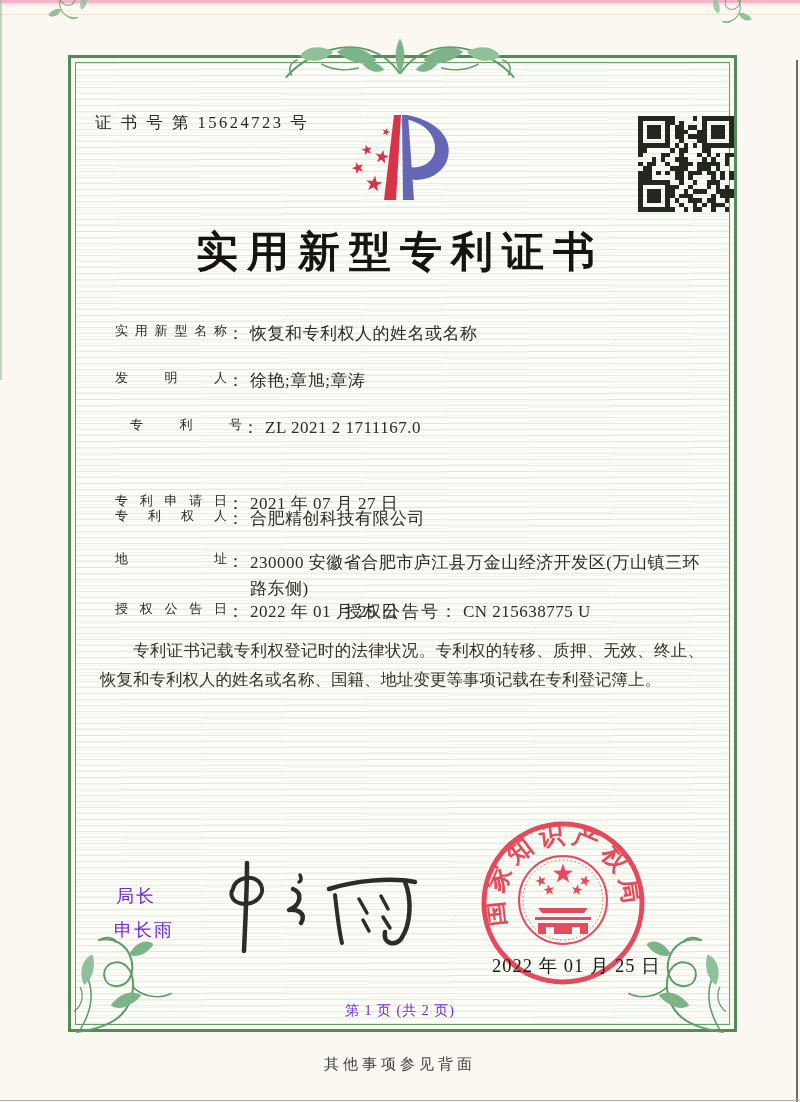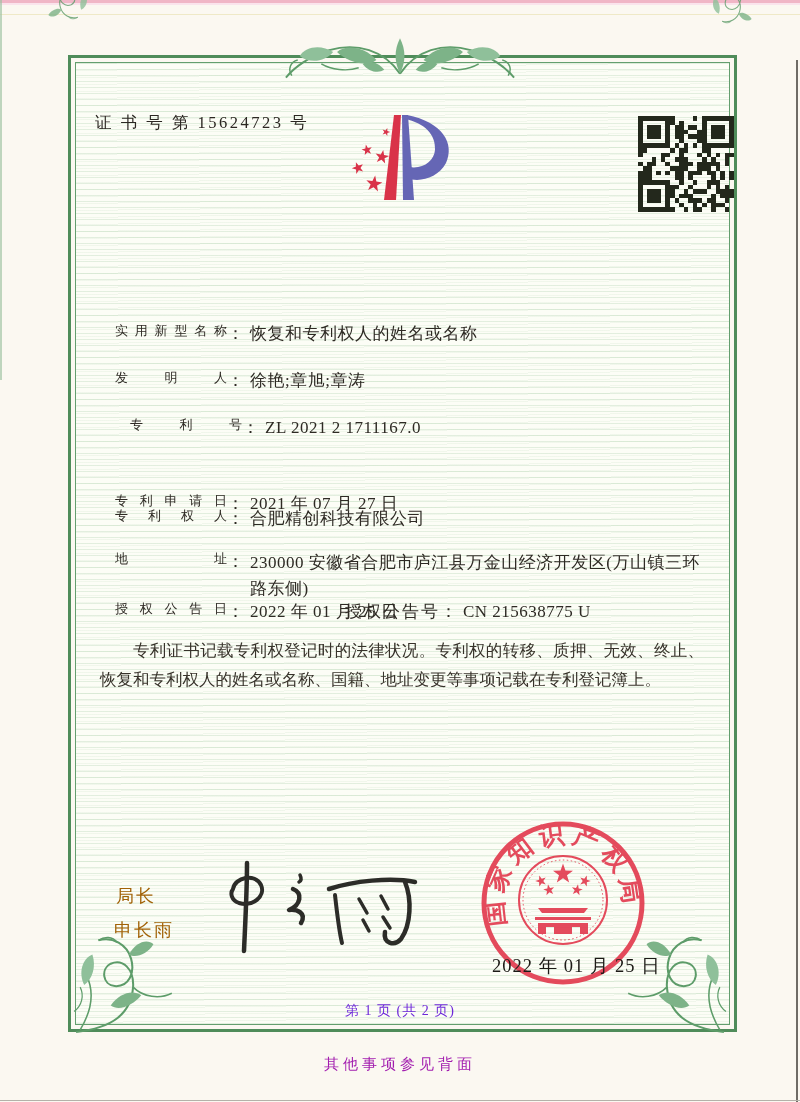--- a/index.html
+++ b/index.html
@@ -33,24 +33,24 @@
   .content{left:0;top:0;width:800px;height:960px;}
   .cert-number{left:95px;top:112px;font-size:16.5px;letter-spacing:2.5px;color:#2b2722;}
   .doc-title{left:70px;top:224px;width:660px;text-align:center;font-size:42px;font-weight:600;letter-spacing:9px;color:#17140f;white-space:nowrap;}
   .frow{white-space:nowrap;font-size:17px;color:#2e2a24;}
   .flabel{display:inline-block;width:112px;text-align:justify;text-align-last:justify;font-size:13px;vertical-align:top;}
   .fcolon{display:inline-block;margin-right:6px;}
   .fvalue{display:inline-block;letter-spacing:.5px;}
   .fvalue-wrap{display:inline-block;white-space:normal;width:452px;line-height:1.55;vertical-align:top;letter-spacing:.5px;}
   .paras{left:100px;top:636px;width:604px;font-size:16.5px;line-height:1.76;color:#37322a;text-align:justify;}
   .paras p{margin:0 0 3px 0;text-indent:2em;}
-  .signer{font-size:18px;letter-spacing:2px;color:#a16207;}
+  .signer{font-size:18px;letter-spacing:2px;color:#6d28d9;}
   .seal-date{left:492px;top:953px;font-size:18.5px;letter-spacing:1px;color:#1c1a16;z-index:6;}
   .page-info{left:70px;top:1002px;width:660px;text-align:center;font-size:14px;letter-spacing:1px;color:#6d28d9;}
-  .back-note{left:0;top:1055px;width:800px;text-align:center;font-size:15px;letter-spacing:4px;color:#a21caf;}
+  .back-note{left:0;top:1055px;width:800px;text-align:center;font-size:15px;letter-spacing:4px;color:#404040;}
   svg{display:block;}
   .z5{z-index:5;}
 </style>
 </head>
 <body>
 
 <svg width="0" height="0" style="position:absolute" aria-hidden="true">
   <defs>
     <path id="star" d="M0,-10 L2.35,-3.24 L9.51,-3.09 L3.80,1.24 L5.88,8.09 L0,4 L-5.88,8.09 L-3.80,1.24 L-9.51,-3.09 L-2.35,-3.24 Z"></path>
     <g id="flourish">
@@ -358,20 +358,21 @@
         <rect x="6" y="20" width="1" height="1"></rect>
         <rect x="7" y="20" width="1" height="1"></rect>
         <rect x="10" y="20" width="1" height="1"></rect>
         <rect x="12" y="20" width="1" height="1"></rect>
         <rect x="13" y="20" width="1" height="1"></rect>
         <rect x="16" y="20" width="1" height="1"></rect>
         <rect x="19" y="20" width="1" height="1"></rect>
       </svg>
     </div>
 
+  <div class="abs doc-title">实用新型专利证书</div>
 
   <div class="abs frow" style="left:115px;top:322px;">
     <span class="flabel">实用新型名称</span><span class="fcolon">：</span><span class="fvalue">恢复和专利权人的姓名或名称</span>
   </div>
   <div class="abs frow" style="left:115px;top:369px;">
     <span class="flabel">发明人</span><span class="fcolon">：</span><span class="fvalue">徐艳;章旭;章涛</span>
   </div>
   <div class="abs frow" style="left:130px;top:416px;">
     <span class="flabel">专利号</span><span class="fcolon">：</span><span class="fvalue">ZL 2021 2 1711167.0</span>
   </div>

